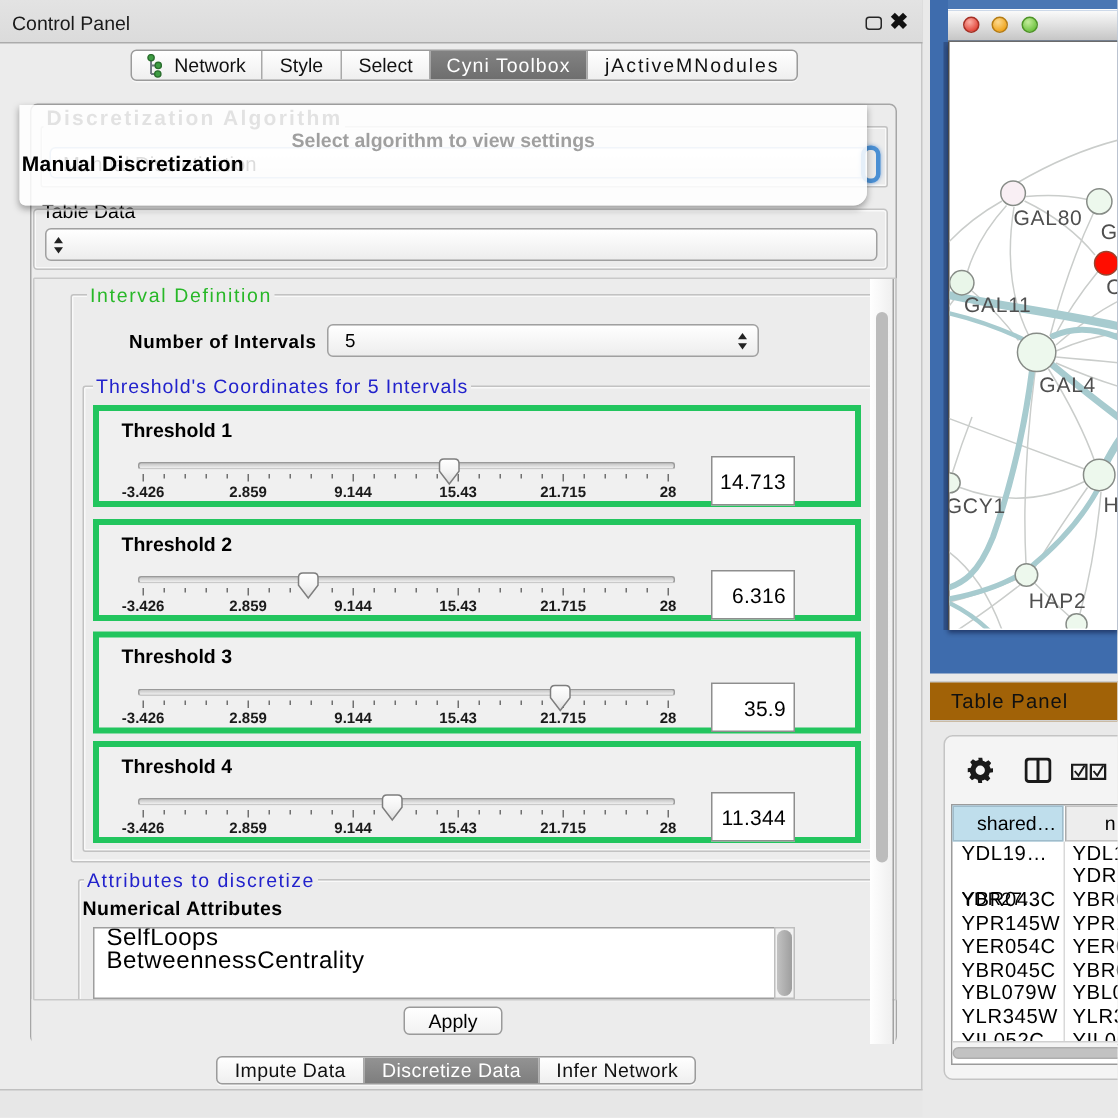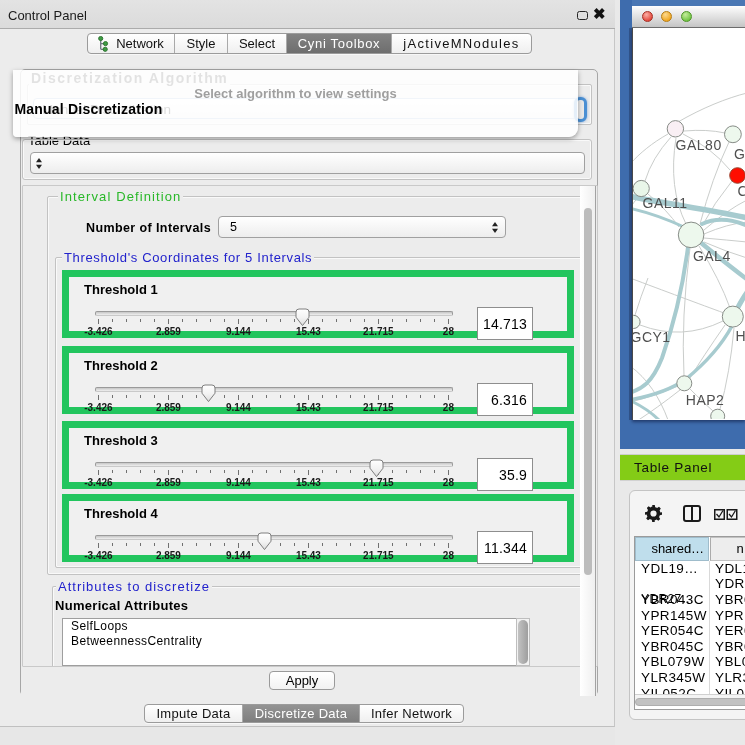--- a/index.html
+++ b/index.html
@@ -24,30 +24,30 @@
 #panel{left:20px;top:69px;width:578px;height:627px;border:1px solid #A6A6A6;border-radius:5px;background:#ECECEC}
 
 .group{position:absolute;border:1px solid #C2C2C2;border-radius:2px;box-shadow:inset 0 0 0 1px rgba(255,255,255,.7)}
 .gtitle{position:absolute;background:#ECECEC;padding:0 2px;font-size:13px;white-space:nowrap}
 
 .combo{position:absolute;background:linear-gradient(#FFFFFF,#EDEDED);border:1px solid #A0A0A0;border-radius:4px;font-size:13px;color:#000;display:flex;align-items:center}
 .combo .txt{padding-left:6px;flex:1;font-size:14.5px;letter-spacing:1.4px}
 .combo .arr{width:16px;text-align:center;display:flex;flex-direction:column;align-items:center;justify-content:center;gap:1px;margin-right:2px}
 .arr svg{display:block}
 
-.thr{position:absolute;left:62px;width:512px;height:68px;border:7px solid #22c55e;background:#F0F0F0}
+.thr{position:absolute;left:62px;width:512px;height:68px;border:4px solid #22c55e;background:#F0F0F0}
 .thr .lab{position:absolute;left:15px;top:5px;font-size:13px;font-weight:bold;color:#000}
 .thr .track{position:absolute;left:26px;top:34px;width:358px;height:5px;border:1px solid #9A9A9A;border-bottom-color:#C9C9C9;border-radius:2px;background:linear-gradient(#C6C6C6,#EFEFEF)}
 .thr .vbox{position:absolute;left:408px;top:30px;width:56px;height:33px;background:#FFF;border:1px solid #8E8E8E;font-size:14px;letter-spacing:0.2px;display:flex;align-items:center;justify-content:flex-end;padding-right:5px}
 .thr .ticks{position:absolute;left:0;top:42px}
 .thr .tick{position:absolute;width:1px;height:4px;background:#707070;top:0}
 .thr .slab{position:absolute;top:7px;font-size:10px;font-weight:bold;color:#1a1a1a;transform:translateX(-50%);white-space:nowrap}
 .thumb{position:absolute;top:30.5px;width:17px;height:19px}
 
-#numlist{left:62px;top:618px;width:468px;height:48px;background:#FFF;border:1px solid #9E9E9E;font-size:12px;color:#000;overflow:hidden}
+#numlist{left:62px;top:618px;width:468px;height:48px;background:#FFF;border:1px solid #9E9E9E;font-size:16px;color:#000;overflow:hidden}
 #numlist div{padding:0 0 0 8px;line-height:14.5px;letter-spacing:0.4px}
 #listsb{left:516px;top:618px;width:14px;height:48px;background:#F2F2F2;border:1px solid #BEBEBE}
 #listsb .th{position:absolute;left:1px;top:1px;width:10px;height:44px;border-radius:5px;background:linear-gradient(90deg,#C2C2C2,#9E9E9E)}
 
 #vsb{left:580px;top:186px;width:16px;height:510px;background:linear-gradient(90deg,#FFFFFF,#EFEFEF);border-right:1px solid #A2A2A2}
 #vsb .th{position:absolute;left:3.5px;width:8px;top:22px;height:367px;border-radius:4.5px;background:#BCBCBC}
 
 #apply{left:269px;top:671px;width:66px;height:19px;border:1px solid #9A9A9A;border-radius:4px;background:linear-gradient(#FFFFFF,#F2F2F2);font-size:13px;display:flex;align-items:center;justify-content:center}
 
 #popup{left:13px;top:70px;width:565px;height:67px;background:rgba(255,255,255,.86);border-radius:0 0 9px 4px;box-shadow:0 2px 5px rgba(0,0,0,.35);z-index:50}
@@ -56,21 +56,21 @@
 #popup .r3{position:absolute;left:1.5px;top:47px;font-size:14px;letter-spacing:0.2px;color:#000}
 
 #rightbg{left:615px;top:0;width:130px;height:745px;background:#E9E9E9}
 #netwin{left:620px;top:0;width:125px;height:449px;background:#3E6CAD}
 #nettitle{left:632px;top:6px;width:113px;height:22px;background:linear-gradient(#FBFBFB,#C5C5C5);border-bottom:1px solid #6F6F6F;border-top:1px solid #FDFDFD}
 .light{position:absolute;top:11px;width:11px;height:11px;border-radius:50%}
 #canvas{left:632px;top:28px;width:113px;height:392px;background:#FFF;overflow:hidden;border-left:1px solid #4A4A4A;box-shadow:0 2px 3px rgba(0,0,30,.45)}
 #canvas svg{margin-left:-1px}
 #bluedark{left:629px;top:28px;width:3px;height:392px;background:#31538A}
 #nettop{left:632px;top:0;width:113px;height:6px;background:#4A77B4}
-#tpbar{left:620px;top:454px;width:125px;height:27px;background:#84cc16;border-top:1px solid #CDCDCD;border-bottom:1px solid #D2D2D2}
+#tpbar{left:620px;top:454px;width:125px;height:27px;background:#a16207;border-top:1px solid #CDCDCD;border-bottom:1px solid #D2D2D2}
 #tpbar span{position:absolute;left:14px;top:5px;font-size:13.5px;letter-spacing:0.7px;color:#111}
 #tablebox{left:629px;top:490px;width:130px;height:230px;background:#F4F4F4;border:1px solid #C4C4C4;border-radius:6px}
 </style></head>
 <body>
 <div class="abs" id="rightbg"></div>
 <div class="abs" style="left:607px;top:30px;width:1px;height:696px;background:#CDCDCD"></div>
 <div class="abs" style="left:608px;top:361px;font-size:8px;color:#6f6f6f">⤹</div>
 <div class="abs" id="win"></div>
 <div class="abs" id="titlebar">
     <span class="t">Control Panel</span>

